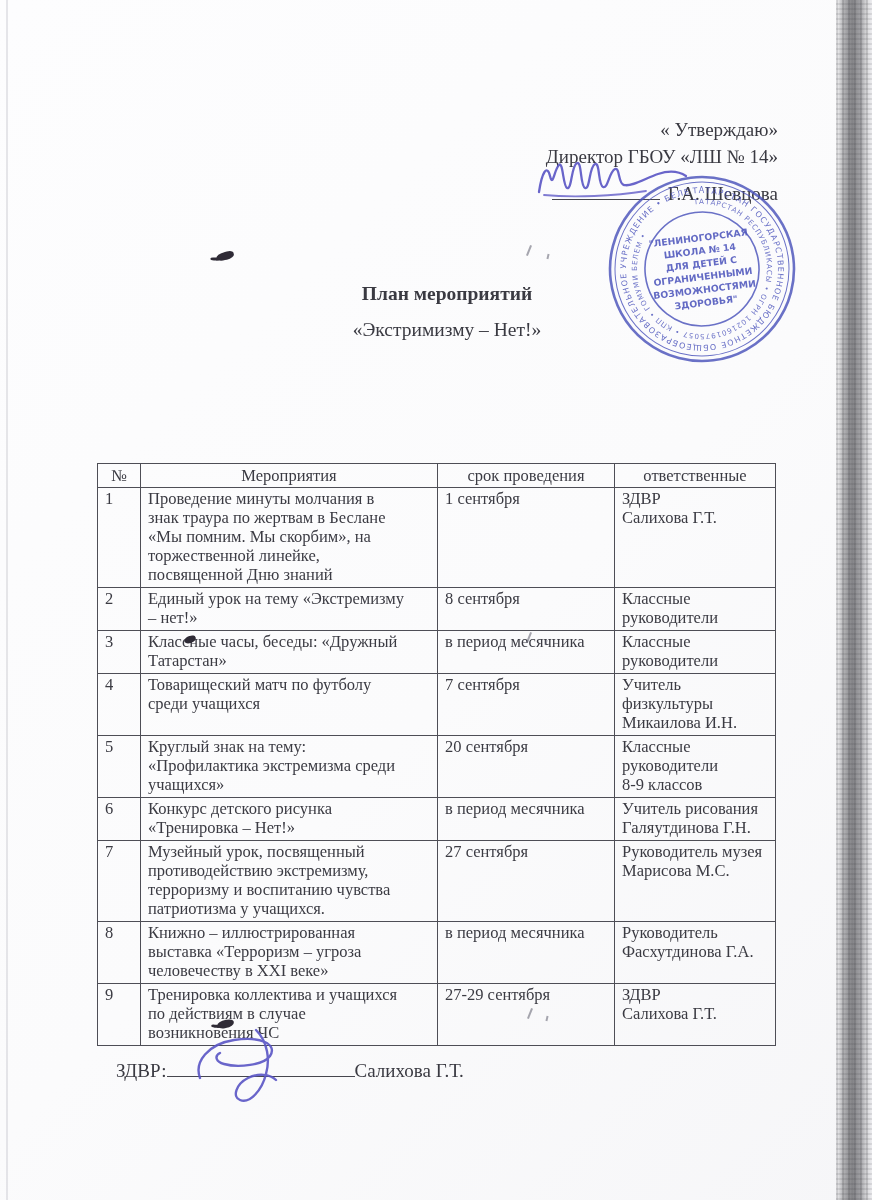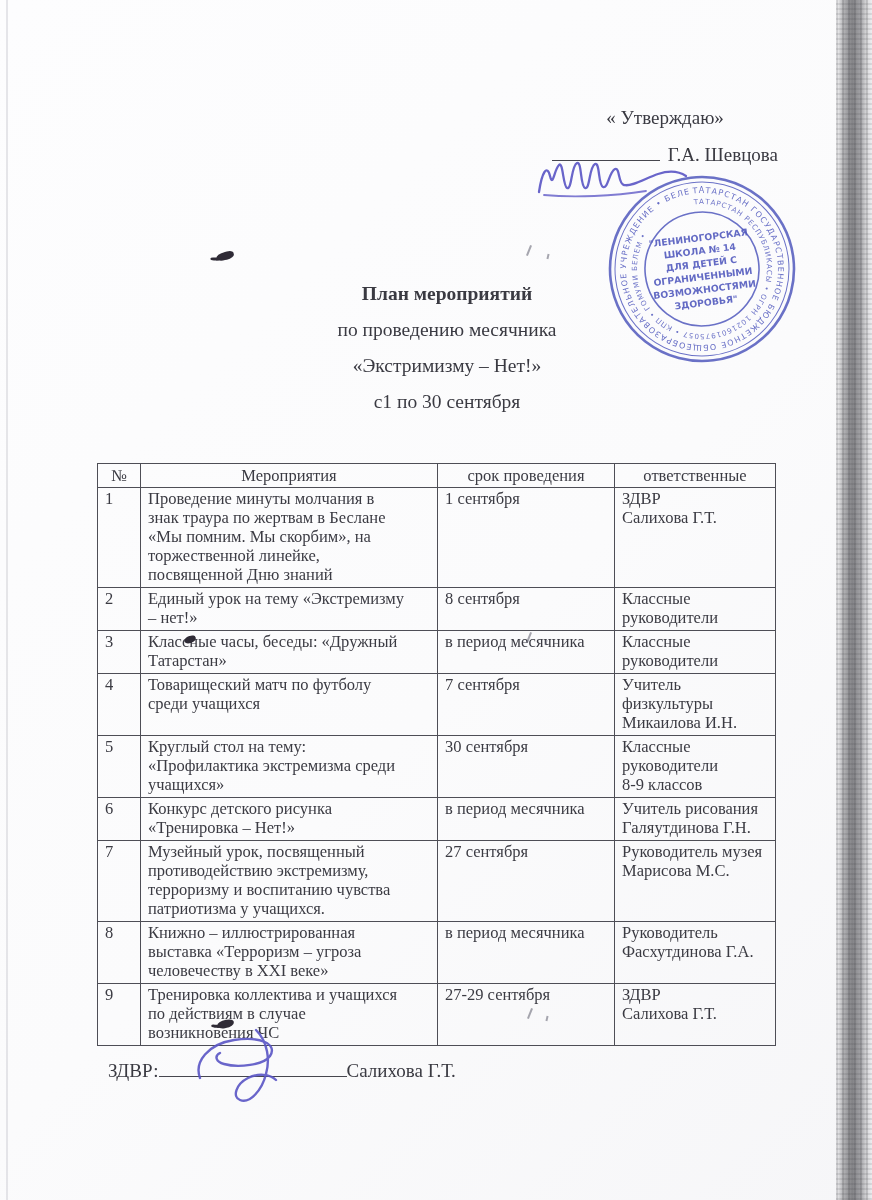--- a/index.html
+++ b/index.html
@@ -22,22 +22,22 @@
       linear-gradient(90deg, rgba(150,150,152,0) 0%, rgba(135,135,138,.6) 20%,
         rgba(110,110,114,.85) 45%, rgba(140,140,144,.8) 68%,
         rgba(195,195,198,.55) 86%, rgba(235,235,238,.9) 100%);
   }
   .scan-line-left {
     position:absolute; top:0; left:6px; width:2px; height:1200px;
     background:rgba(175,175,185,.30);
   }
   
   .approval {
-    position:absolute; top:104px; right:94px;
-    text-align:center; font-size:19px; line-height:27px; white-space:nowrap;
+    position:absolute; top:116px; right:94px;
+    text-align:right; font-size:19px; line-height:27px; white-space:nowrap;
   }
   .sig-row { margin-top:9px; }
   .sig-underline {
     display:inline-block; width:108px; height:1.05em;
     border-bottom:1.6px solid #46464e; margin-right:3px; vertical-align:baseline;
   }
   .director-sig { position:absolute; top:150px; left:534px; width:160px; height:58px; }
   
   .stamp {
     position:absolute; top:171px; left:604px; width:196px; height:196px;
@@ -60,21 +60,21 @@
     border-collapse:collapse; table-layout:fixed;
     font-size:16.5px; line-height:19px; color:#3b3b43;
   }
   table.plan th, table.plan td { border:1.6px solid #4e4e56; }
   table.plan th { font-weight:normal; text-align:center; padding:2px 3px; }
   table.plan td { vertical-align:top; padding:1px 6px 3px 7px; }
   td.pre { white-space:pre-line; }
   td.num { padding-left:9px; }
   
   .footer {
-    position:absolute; left:108px; top:1056px; font-size:19px; white-space:nowrap;
+    position:absolute; left:116px; top:1056px; font-size:19px; white-space:nowrap;
   }
   .footer-underline {
     display:inline-block; width:188px; height:1.05em;
     border-bottom:1.7px solid #46464e; vertical-align:baseline;
   }
   .zdvr-sig { position:absolute; left:178px; top:1016px; width:140px; height:100px; }
   
   .speck { position:absolute; background:#2f2b36; }
   .speck-1 { left:216px; top:252px; width:18px; height:8px; border-radius:62% 38% 50% 50%; transform:rotate(-14deg); }
   .speck-1::after { content:""; position:absolute; left:-6px; top:3px; width:9px; height:3px; background:#2f2b36; transform:rotate(18deg); border-radius:40%; }
@@ -88,20 +88,21 @@
 </head>
 <body>
 
 <div class="page">
 
   <div class="scan-band-right"></div>
   <div class="scan-line-left"></div>
 
   <div class="approval">
     <div>« Утверждаю»</div>
+    <div>Директор ГБОУ «ЛШ № 14»</div>
     <div class="sig-row">
       <span class="sig-underline"></span>
       <span>Г.А. Шевцова</span>
     </div>
   </div>
 
   <svg class="director-sig" viewBox="0 0 160 58">
     <g fill="none" stroke="#5a55c5" stroke-width="2.3" stroke-linecap="round" opacity="0.9">
       <path d="M5,42 C8,22 13,14 16,26 C19,38 20,20 25,15 C29,11 29,36 33,38 C38,40 37,16 43,13 C48,11 46,36 51,38 C56,40 55,17 61,14 C66,12 64,35 69,37 C74,39 75,22 81,19 C86,17 84,34 90,35 C98,37 112,28 124,24 C136,20 146,22 152,26"></path>
       <path d="M10,45 C40,48 80,46 112,41" stroke-width="1.8" opacity="0.85"></path>
@@ -125,23 +126,21 @@
       <text class="ctr" x="98" y="83">ШКОЛА № 14</text>
       <text class="ctr" x="98" y="96">ДЛЯ ДЕТЕЙ С</text>
       <text class="ctr" x="98" y="109">ОГРАНИЧЕННЫМИ</text>
       <text class="ctr" x="98" y="122">ВОЗМОЖНОСТЯМИ</text>
       <text class="ctr" x="98" y="135">ЗДОРОВЬЯ"</text>
     </g>
   </svg>
 
   <div class="title-block">
     <div class="title-main">План мероприятий</div>
-    <div>по проведению месячника</div>
     <div>«Экстримизму – Нет!»</div>
-    <div>с1 по 30 сентября</div>
   </div>
 
   <table class="plan">
     <colgroup>
       <col style="width:43px">
         <col style="width:297px">
         <col style="width:177px">
         <col style="width:161px">
     </colgroup>
     <thead>
@@ -188,24 +187,24 @@
       <td class="pre">Товарищеский матч по футболу
 среди учащихся</td>
       <td class="pre">7 сентября</td>
       <td class="pre">Учитель
 физкультуры
 Микаилова И.Н.</td>
     </tr>
 
     <tr>
       <td class="num">5</td>
-      <td class="pre">Круглый стол на тему:
+      <td class="pre">Круглый знак на тему:
 «Профилактика экстремизма среди
 учащихся»</td>
-      <td class="pre">30 сентября</td>
+      <td class="pre">20 сентября</td>
       <td class="pre">Классные
 руководители
 8-9 классов</td>
     </tr>
 
     <tr>
       <td class="num">6</td>
       <td class="pre">Конкурс детского рисунка
 «Тренировка – Нет!»</td>
       <td class="pre">в период месячника</td>

